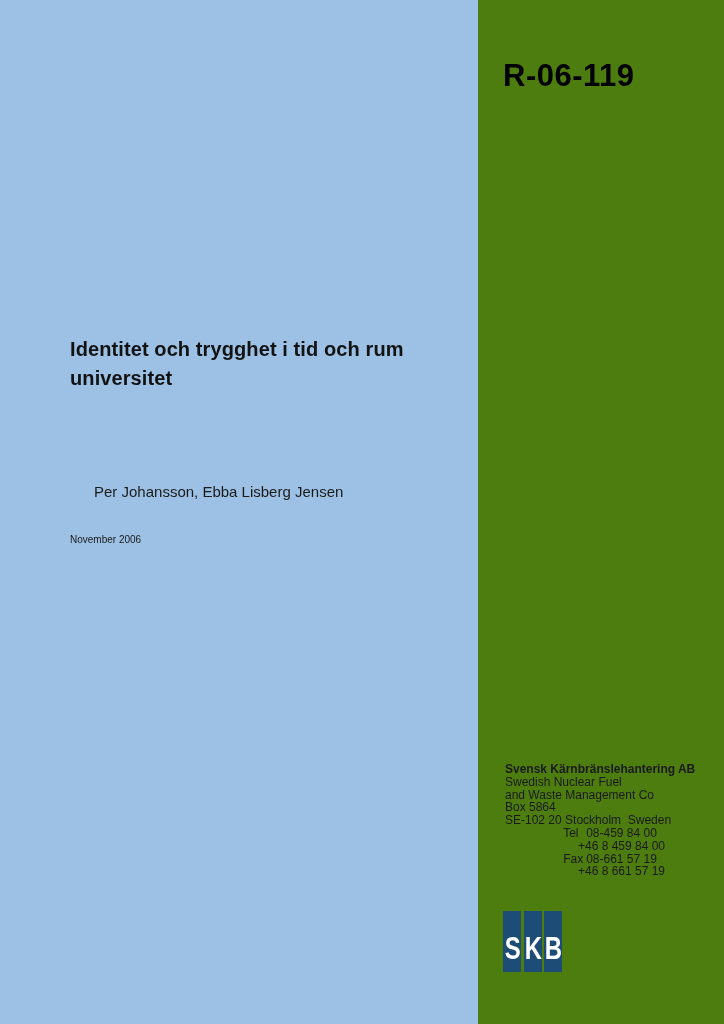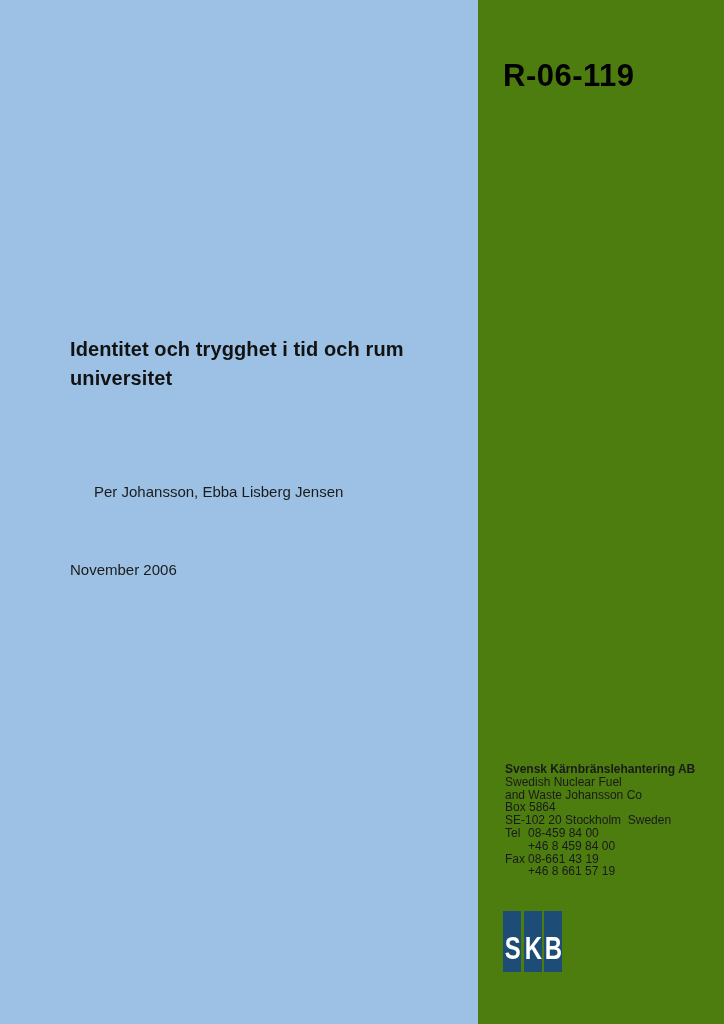--- a/index.html
+++ b/index.html
@@ -43,35 +43,35 @@
   .byline {
     position: absolute;
     left: 70px; top: 482px;
     font-size: 15px;
     line-height: 20.5px;
     color: #1b1b1b;
     margin-left: 24px;
   }
   .pub-date {
     position: absolute;
-    left: 70px; top: 561px;
-    font-size: 15px;
+    left: 70px; top: 534px;
+    font-size: 10px;
     color: #1b1b1b;
   }
   .address-block {
     position: absolute;
     left: 505px; top: 763px;
     width: 210px;
     font-size: 12px;
     line-height: 12.8px;
     color: #1a1a1a;
   }
   .address-block div { white-space: pre; }
   .addr-name { font-weight: bold; }
-  .contact-row { display: flex; }
+  .contact-row { display: flex; justify-content: center; }
   .contact-label { width: 23px; flex: 0 0 23px; }
   .skb-logo {
     position: absolute;
     left: 503px; top: 911px;
     width: 59px; height: 61px;
     display: flex;
     gap: 2.5px;
   }
   .logo-bar {
     flex: 1;
@@ -107,34 +107,34 @@
 
   <div class="byline">
     <div>Per Johansson, Ebba Lisberg Jensen</div>
   </div>
 
   <div class="pub-date">November 2006</div>
 
   <div class="address-block">
     <div class="addr-name">Svensk Kärnbränslehantering AB</div>
     <div>Swedish Nuclear Fuel</div>
-    <div>and Waste Johansson Co</div>
+    <div>and Waste Management Co</div>
     <div>Box 5864</div>
     <div>SE-102 20 Stockholm  Sweden</div>
     <div class="contact-row">
       <span class="contact-label">Tel</span>
       <span>08-459 84 00</span>
     </div>
     <div class="contact-row">
       <span class="contact-label"></span>
       <span>+46 8 459 84 00</span>
     </div>
     <div class="contact-row">
       <span class="contact-label">Fax</span>
-      <span>08-661 43 19</span>
+      <span>08-661 57 19</span>
     </div>
     <div class="contact-row">
       <span class="contact-label"></span>
       <span>+46 8 661 57 19</span>
     </div>
   </div>
 
   <div class="skb-logo">
     <div class="logo-bar">
       <span class="logo-letter">S</span>

